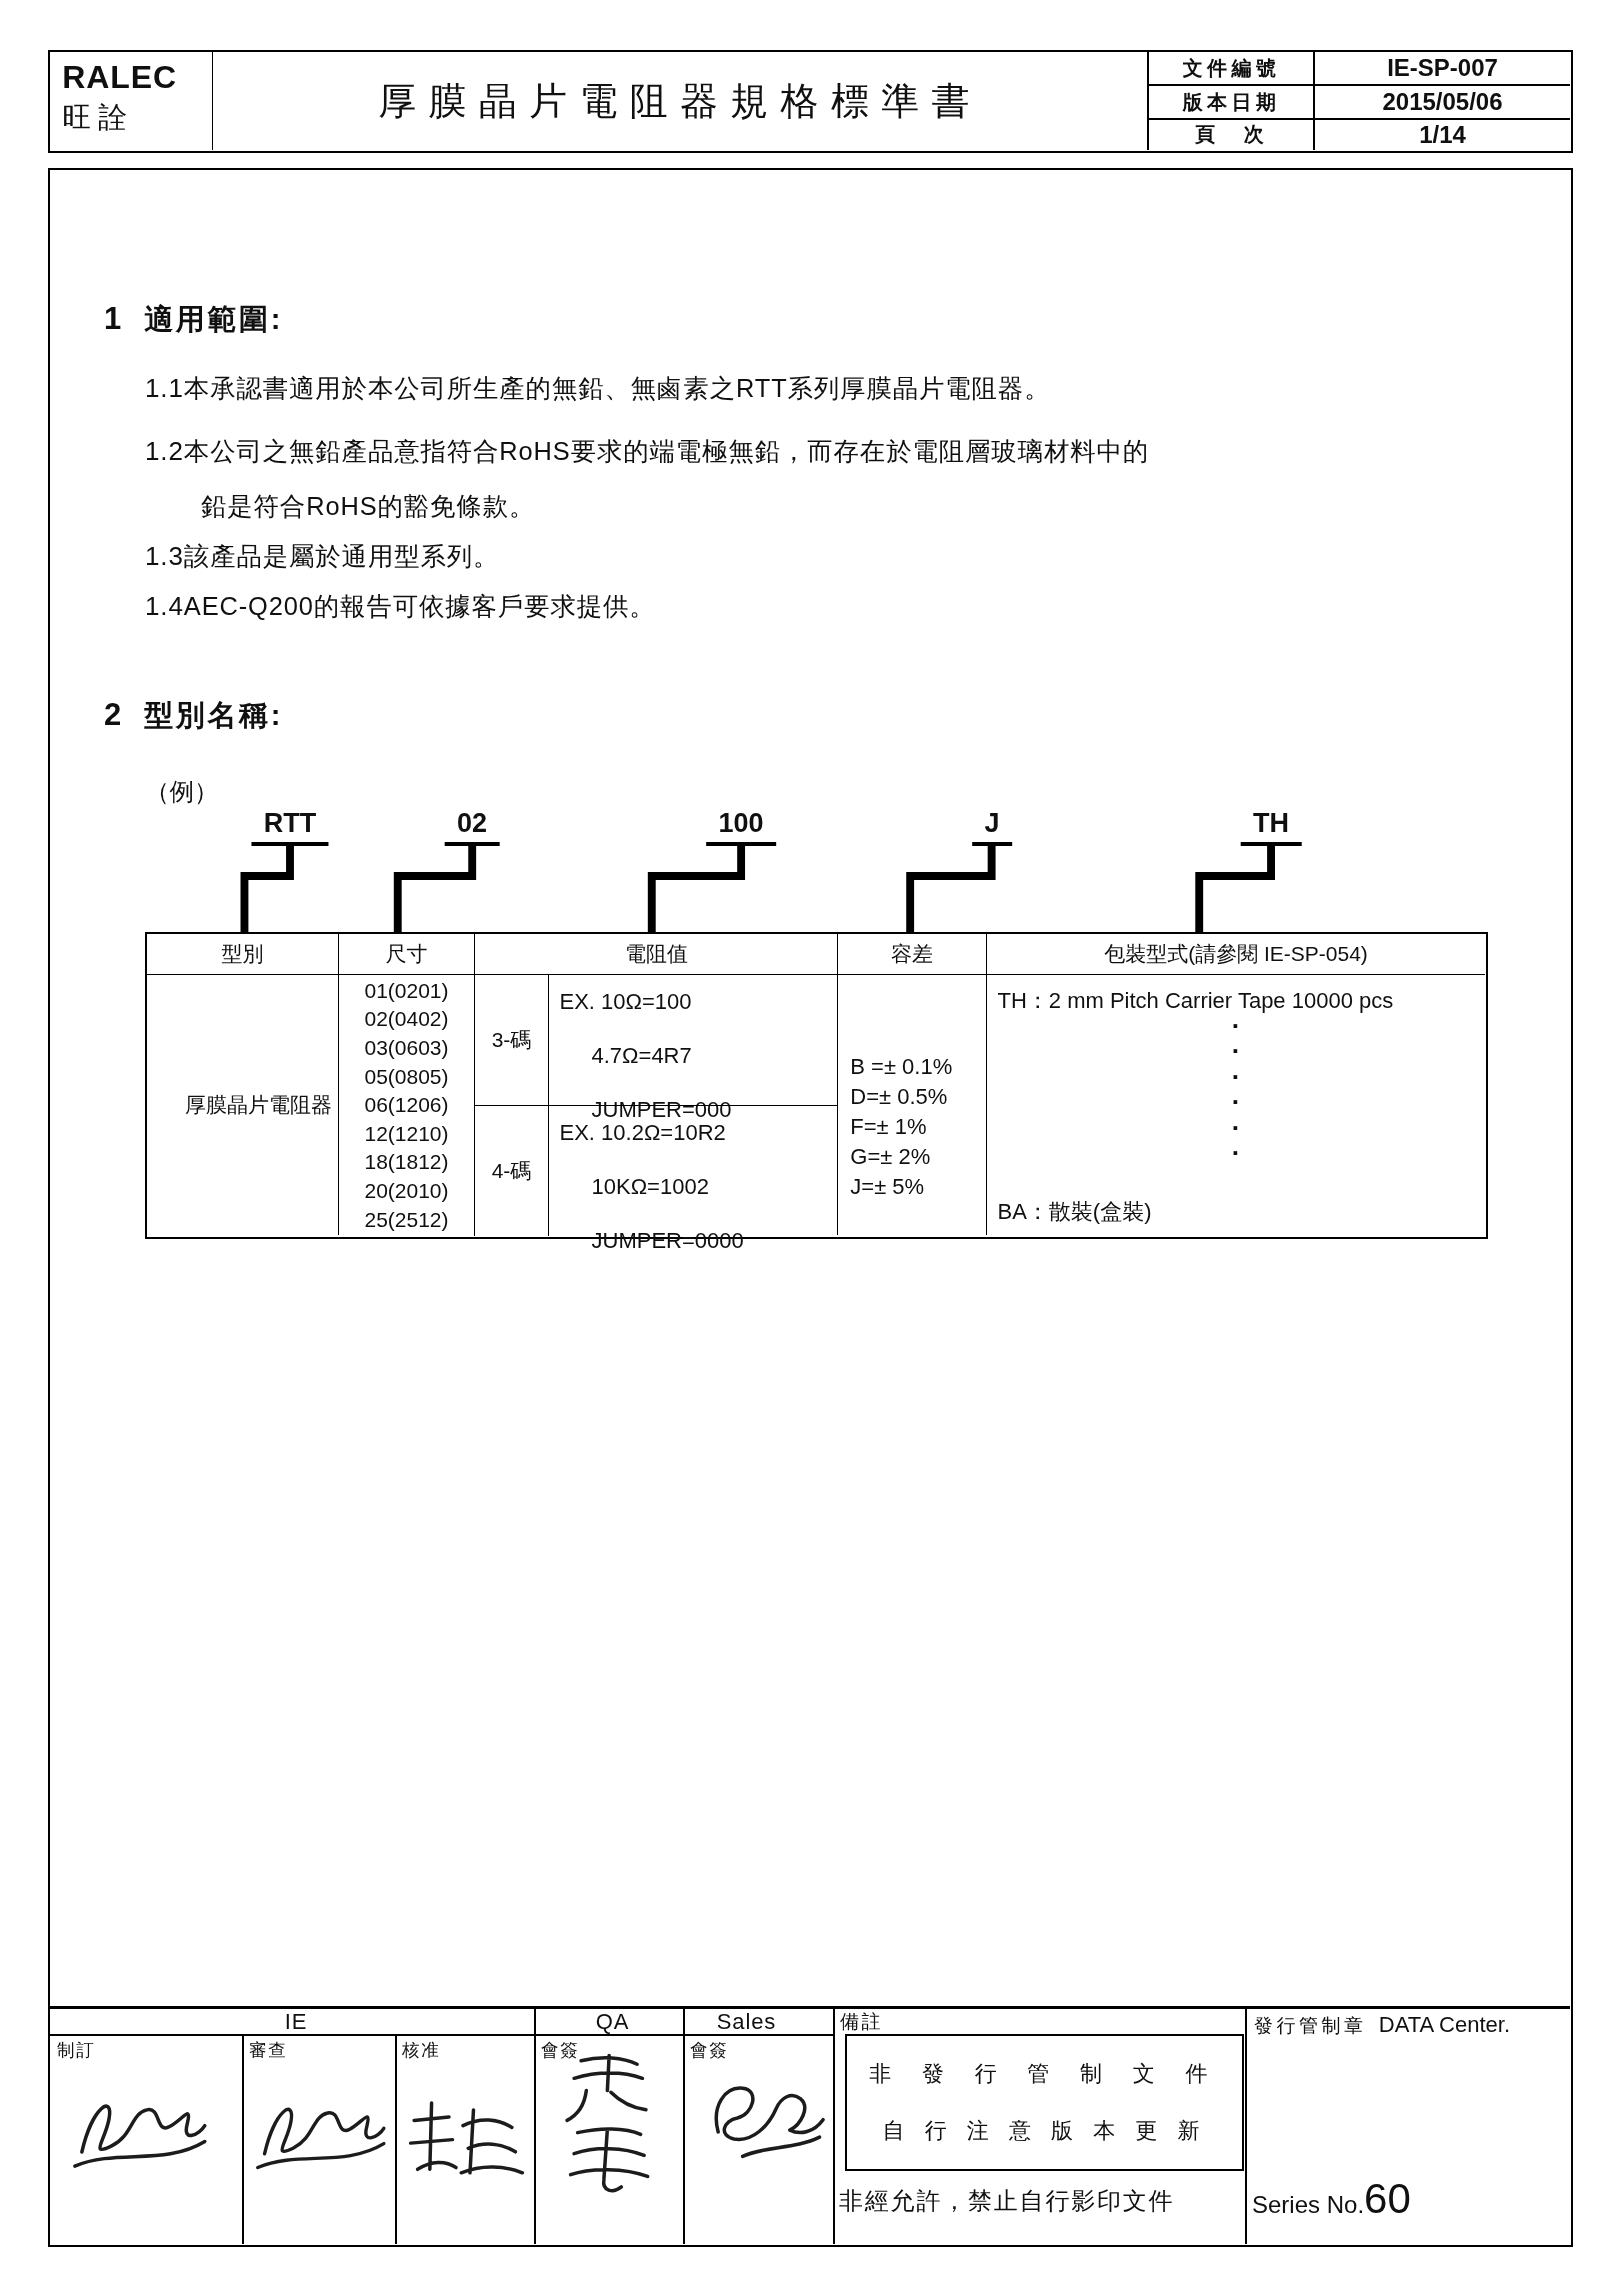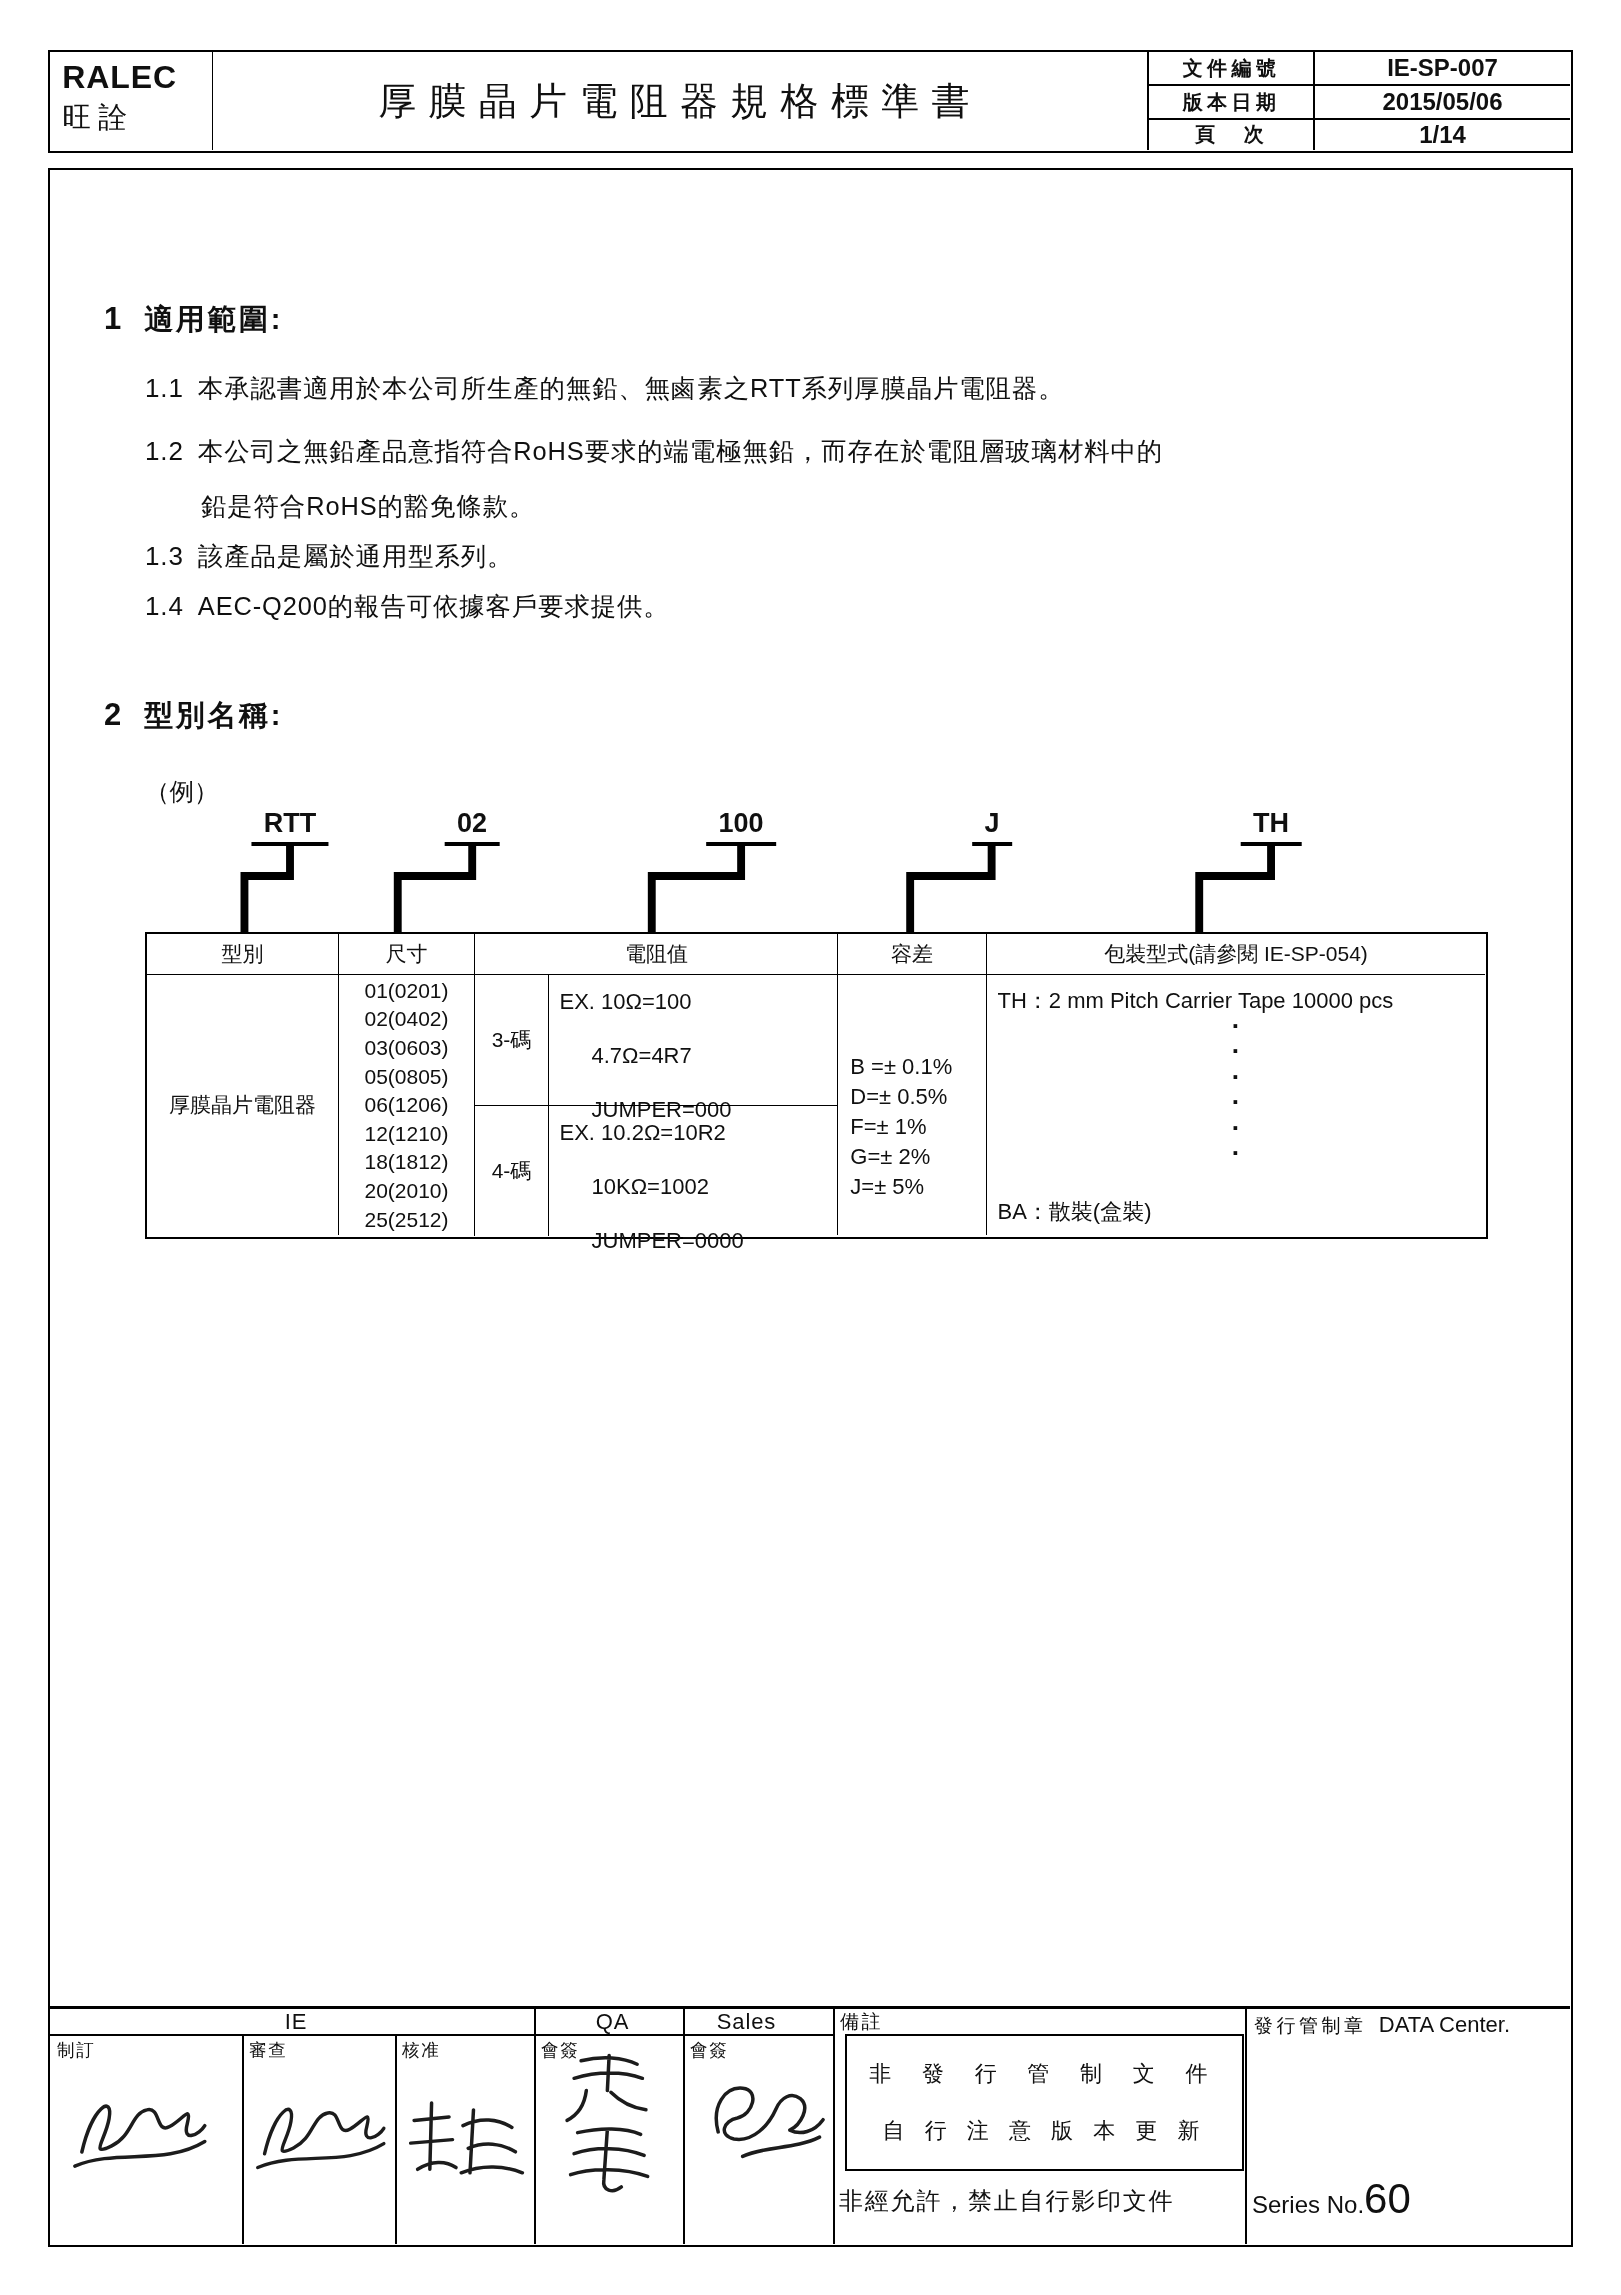--- a/index.html
+++ b/index.html
@@ -27,21 +27,21 @@
            font-size:24px; font-weight:bold; }
 
   
   .main-box { position:absolute; left:48px; top:168px; width:1525px; height:2079px; border:2.6px solid #000; }
 
   .sec-heading { position:absolute; font-weight:bold; }
   .sec-no { font-size:31px; margin-right:23px; }
   .sec-title { font-size:29px; letter-spacing:2.6px; }
 
   .s1-item { position:absolute; font-size:25.4px; letter-spacing:0.9px; white-space:nowrap; }
-  .item-no { font-size:26px; margin-right:14px; }
+  .item-no { font-size:26px; }
 
   .example-label { position:absolute; font-size:24.5px; }
 
   .code { position:absolute; top:638px; transform:translateX(-50%);
           font-weight:bold; font-size:27px; padding:0 12.3px 2.6px; border-bottom:4.4px solid #000; }
 
   .conn-svg { position:absolute; left:0; top:676px; width:1525px; height:88px; }
 
   
   .spec-table { position:absolute; left:95px; top:762px; width:1343px; height:307px; border:2.6px solid #000; }
@@ -146,21 +146,21 @@
       <polyline points="1394,0 1394,34 1312,34 1312,100" fill="none" stroke="#000" stroke-width="9"></polyline>
     </svg>
 
     <div class="spec-table">
       <div class="tc th" style="left:0; top:0; width:191px; height:41px;">型別</div>
       <div class="tc th bl" style="left:191px; top:0; width:136px; height:41px;">尺寸</div>
       <div class="tc th bl" style="left:327px; top:0; width:364px; height:41px;">電阻值</div>
       <div class="tc th bl" style="left:690px; top:0; width:149px; height:41px;">容差</div>
       <div class="tc th bl" style="left:839px; top:0; width:499px; height:41px;">包裝型式(請參閱 IE-SP-054)</div>
 
-      <div class="tc center-cell" style="left:0; top:41px; width:191px; height:260px;">厚膜晶片電阻器</div>
+      <div class="tc center-cell" style="left:16px; top:41px; width:191px; height:260px;">厚膜晶片電阻器</div>
 
       <div class="tc bl size-cell" style="left:191px; top:41px; width:136px; height:260px;">
         <div>01(0201)</div>
         <div>02(0402)</div>
         <div>03(0603)</div>
         <div>05(0805)</div>
         <div>06(1206)</div>
         <div>12(1210)</div>
         <div>18(1812)</div>
         <div>20(2010)</div>

